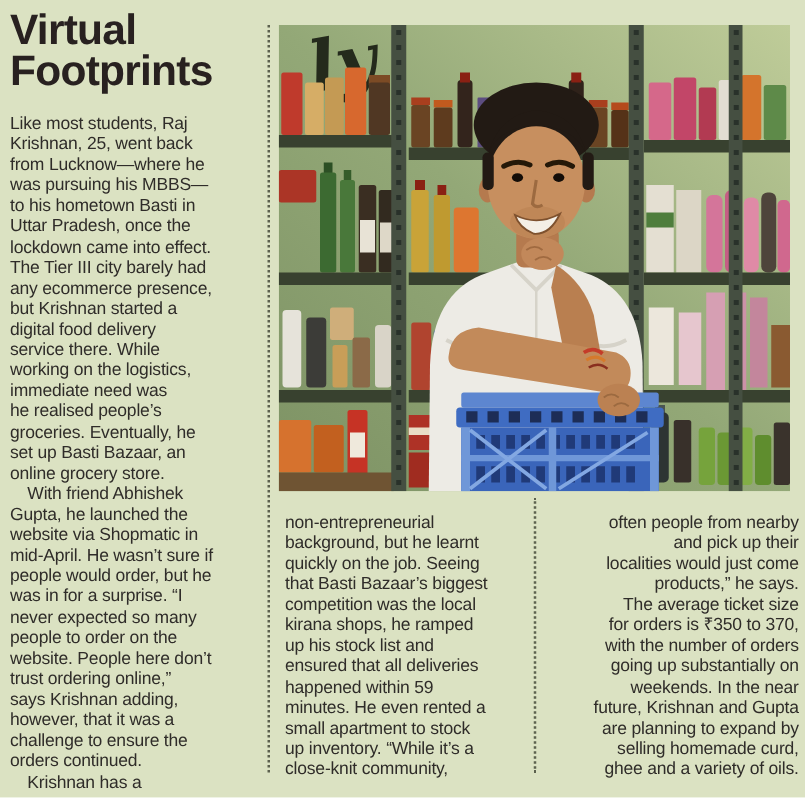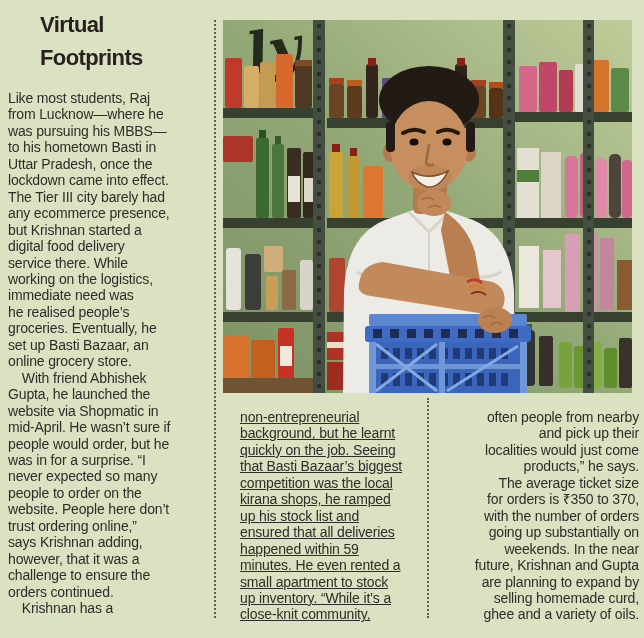--- a/index.html
+++ b/index.html
@@ -5,34 +5,33 @@
   html,body{margin:0;padding:0;background:#fff;}
   .page{
     position:relative;
     width:644px;height:638px;
     background:var(--page-bg,#dbe2c2);
     font-family:"Liberation Sans",sans-serif;
     overflow:hidden;
   }
   .headline{
     position:absolute;left:8px;top:8px;
-    font-weight:bold;font-size:22px;line-height:33px;
+    font-weight:bold;font-size:34px;line-height:33px;
     letter-spacing:-0.6px;
     color:var(--title-color,#282120);
-    margin-left:32px;
   }
   .col{
     position:absolute;
     color:var(--body-text,#2f2c29);
     font-size:14px;line-height:16.45px;
     letter-spacing:-0.15px;
   }
   .col .line{white-space:pre;}
   .col-left{left:8px;top:90px;width:202px;}
-  .col-middle{left:240px;top:409px;width:196px;text-decoration:underline;}
+  .col-middle{left:228px;top:409px;width:196px;}
   .col-right{left:437px;top:409px;width:202px;text-align:right;}
   .divider{
     position:absolute;width:0;
     border-left:2px dotted var(--divider-color,#5c614e);
   }
   .divider-1{left:214px;top:20px;height:598px;}
   .divider-2{left:427px;top:398px;height:220px;}
   .photo{
     position:absolute;left:223px;top:20px;width:409px;height:373px;
     display:block;
@@ -43,20 +42,21 @@
 
 <div class="page">
 
   <div class="headline">
     <div>Virtual</div>
     <div>Footprints</div>
   </div>
 
   <div class="col col-left">
       <div class="line">Like most students, Raj</div>
+      <div class="line">Krishnan, 25, went back</div>
       <div class="line">from Lucknow—where he</div>
       <div class="line">was pursuing his MBBS—</div>
       <div class="line">to his hometown Basti in</div>
       <div class="line">Uttar Pradesh, once the</div>
       <div class="line">lockdown came into effect.</div>
       <div class="line">The Tier III city barely had</div>
       <div class="line">any ecommerce presence,</div>
       <div class="line">but Krishnan started a</div>
       <div class="line">digital food delivery</div>
       <div class="line">service there. While</div>

